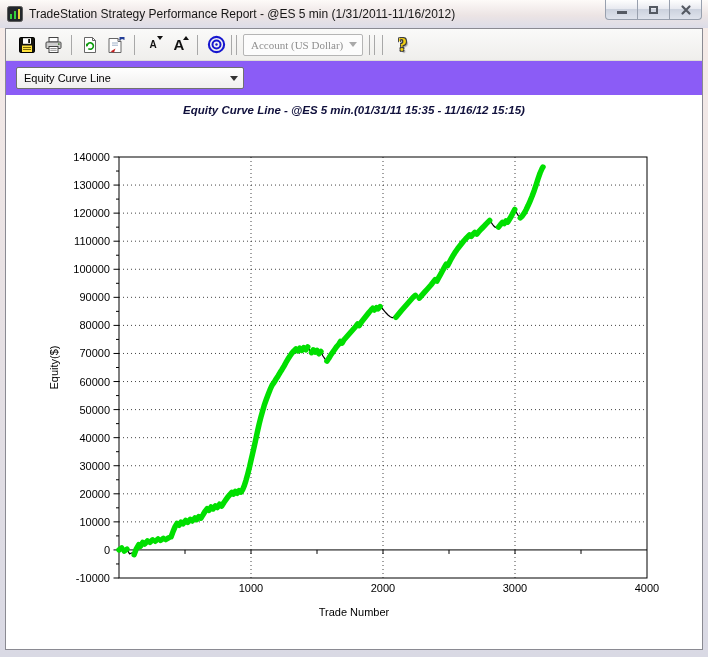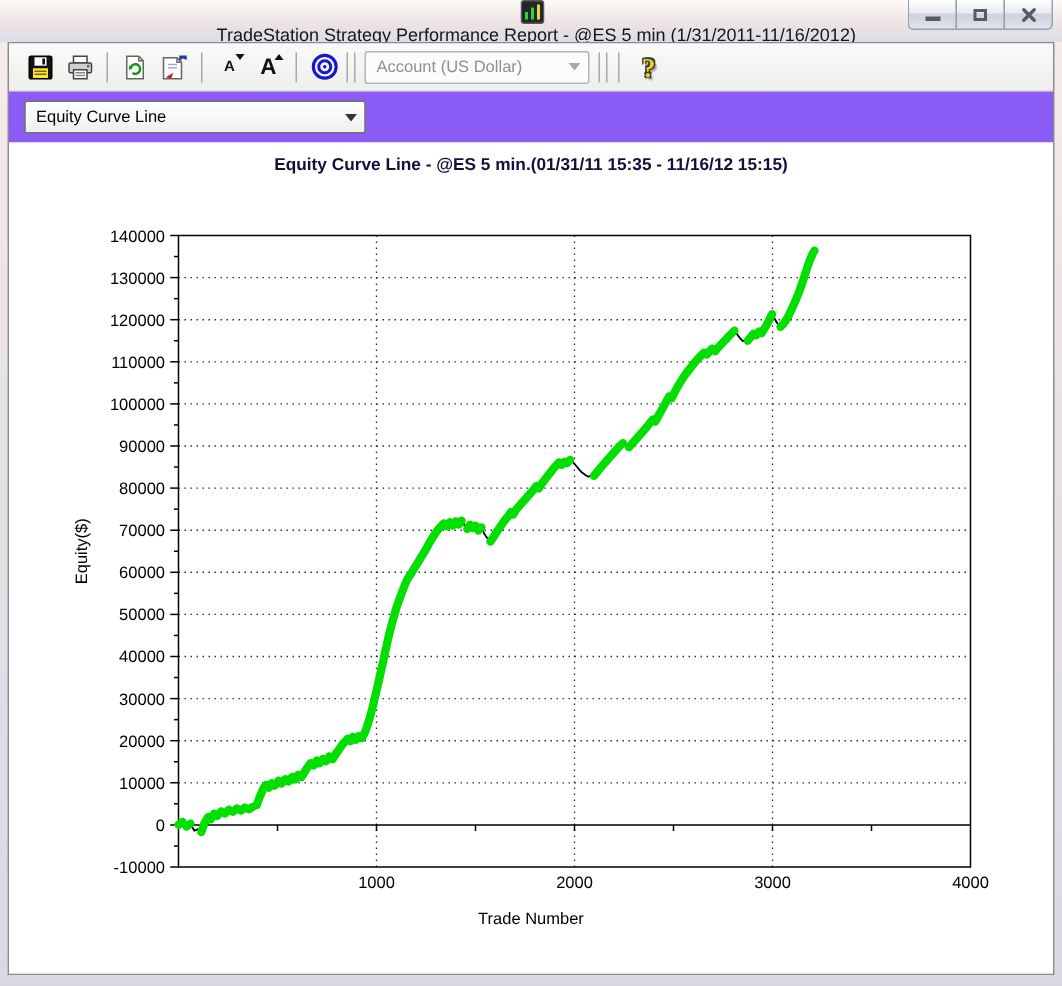--- a/index.html
+++ b/index.html
@@ -4,21 +4,21 @@
 <style>
   * { margin:0; padding:0; box-sizing:border-box; }
   html,body { width:708px; height:657px; overflow:hidden;
     font-family:"Liberation Sans", sans-serif; background:#c9c9c9; }
 
   
   .window { position:relative; width:708px; height:657px;
     background:linear-gradient(180deg,#f7ece8 0%,#e9e2e4 40%,#d9d9e4 100%); }
   .titlebar { position:absolute; left:0; top:0; width:100%; height:28px;
     display:flex; align-items:center; padding-left:7px;
-    background:linear-gradient(180deg,#fdfaf8 0%,#ece4e4 55%,#dcdce8 100%);flex-direction:column; }
+    background:linear-gradient(180deg,#fdfaf8 0%,#ece4e4 55%,#dcdce8 100%); }
   .app-icon { width:16px; height:16px; margin-right:6px; flex:0 0 auto; }
   .title-text { font-size:12px; color:#161616; white-space:nowrap; }
   .win-btns { position:absolute; top:0; right:6px; display:flex; }
   .win-btn { width:33px; height:20px; display:flex; align-items:center; justify-content:center;
     background:linear-gradient(180deg,#fefefe 0%,#e8eaf0 45%,#ccd2de 50%,#dfe3ec 100%);
     border:1px solid #98a0ae; border-top:none; margin-left:-1px; }
   .win-btn:first-child { border-bottom-left-radius:4px; }
   .win-btn:last-child { border-bottom-right-radius:4px; }
   .glyph-min { width:10px; height:3px; background:#555a63; margin-top:6px; }
   .glyph-max { width:9px; height:8px; border:2px solid #555a63; background:transparent; }
@@ -35,21 +35,21 @@
 
   .combo { height:22px; border:1px solid #707070; border-radius:2px;
     background:linear-gradient(180deg,#ffffff,#f0efee);
     display:flex; align-items:center; font-size:11px; color:#000; padding-left:7px; }
   .combo .arrow { margin-left:auto; width:18px; height:100%;
     display:flex; align-items:center; justify-content:center; }
   .tri-down { width:0; height:0; border-left:4px solid transparent; border-right:4px solid transparent;
     border-top:5px solid #333; }
   .combo.disabled { border-color:#b5b5b5; color:#8f8f8f; background:#fcfcfc; }
   .combo.disabled .tri-down { border-top-color:#a9a9a9; }
-  .combo-account { width:150px; margin:0 4px; }
+  .combo-account { width:120px; margin:0 4px;font-family:Liberation Serif, serif; }
   .combo-alldata { width:155px; margin:0 6px; }
 
   .fontbtn { position:relative; font-weight:bold; color:#111; }
   .fontbtn .A-sm { font-size:10px; } .fontbtn .A-lg { font-size:15px; }
   .tri-tiny-up, .tri-tiny-dn { position:absolute; right:3px; top:3px; width:0; height:0;
     border-left:3.5px solid transparent; border-right:3.5px solid transparent; }
   .tri-tiny-up { border-bottom:4px solid #111; }
   .tri-tiny-dn { border-top:4px solid #111; }
 
   .help-q { font-family:"Liberation Serif", serif; font-weight:bold; font-size:18px; color:#f2cf12;
@@ -58,21 +58,21 @@
     margin-left:10px; line-height:1; }
 
   
   .selector-row { height:34px; flex:0 0 auto; background:#8b5cf6; display:flex;
     align-items:center; padding-left:10px; }
   .combo-report { width:228px; }
 
   
   .report { flex:1 1 auto; position:relative; background:#fff; }
   .chart-title { position:absolute; top:9px; left:0; width:100%; text-align:center;
-    font-size:11.5px; font-weight:bold; color:#10103c; }
+    font-size:11.5px; font-weight:bold; color:#10103c;font-style:italic; }
   #chart-svg { position:absolute; left:0; top:0; width:100%; height:100%; }
 </style>
 </head>
 <body>
 
 <div class="window">
 
   <div class="titlebar">
     <svg class="app-icon" viewBox="0 0 16 16">
       <rect x="0.5" y="0.5" width="15" height="15" rx="2" fill="#23262b" stroke="#5a5a5a"></rect>

